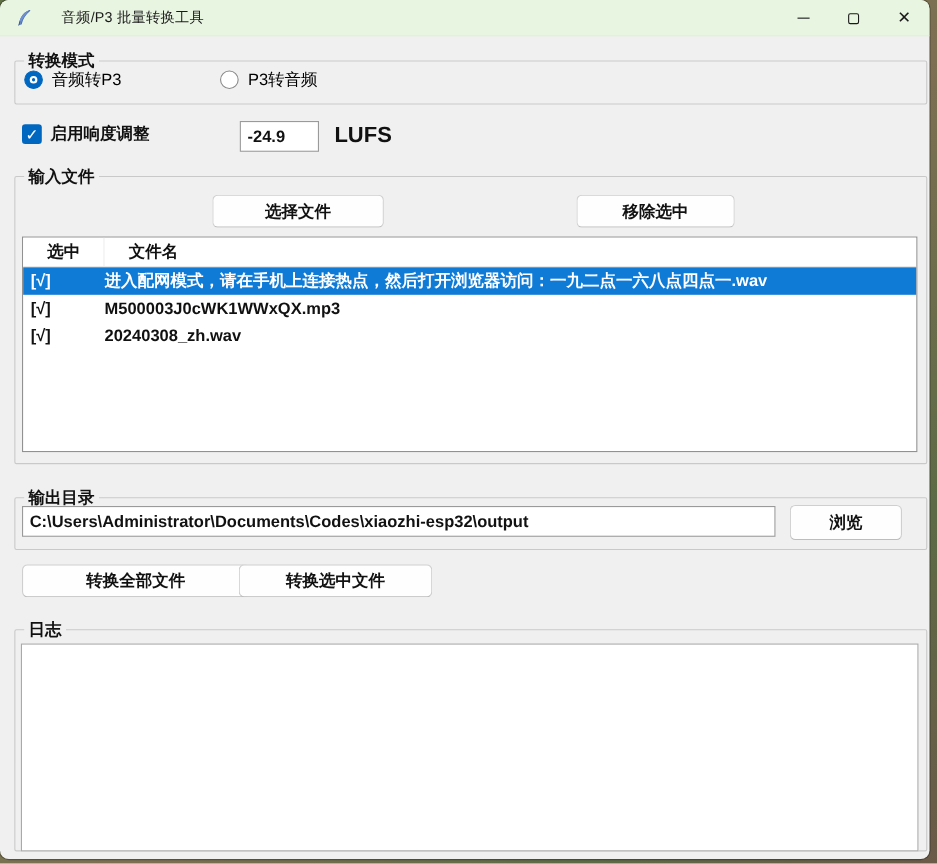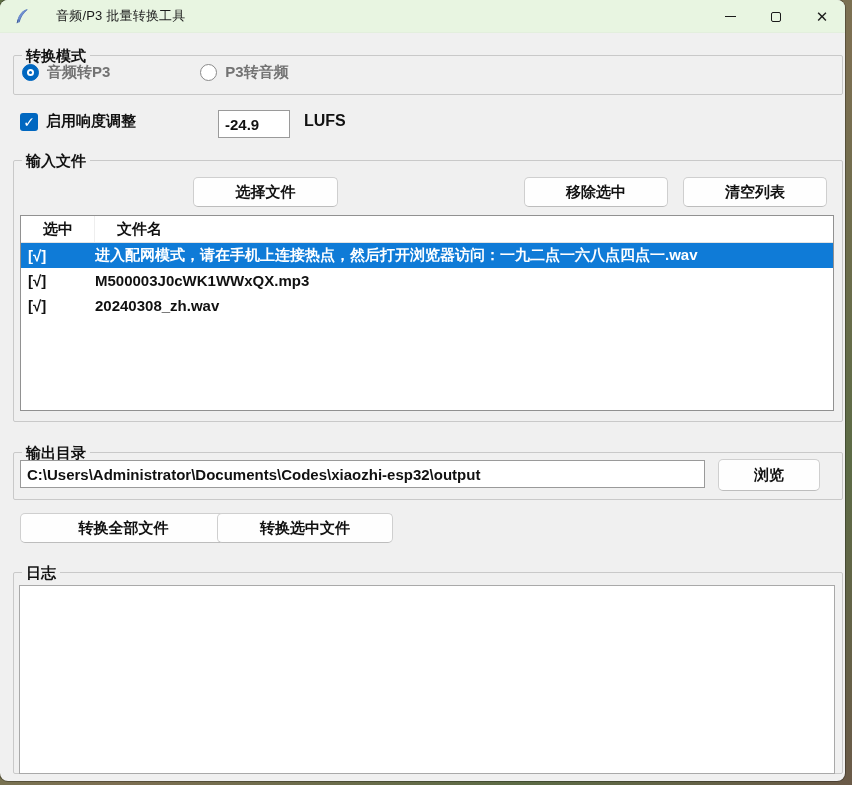--- a/index.html
+++ b/index.html
@@ -60,30 +60,30 @@
   }
   .radio-circ.on { background:#0067c0; border-color:#0067c0; }
   .radio-circ.on::after {
     content:""; position:absolute; left:4px; top:4px; width:7px; height:7px;
     border-radius:50%; background:#fff;
   }
   .radio-circ.on::before {
     content:""; position:absolute; left:6px; top:6px; width:3px; height:3px;
     border-radius:50%; background:#0067c0; z-index:1;
   }
-  .radio-label { font-size:15px; font-weight:700; color:#737373; margin-left:8px; }
+  .radio-label { font-size:15px; font-weight:400; color:#000000; margin-left:8px; }
 
   
   .checkbox {
     position:absolute; left:20px; top:113px; width:18px; height:18px;
     background:#0067c0; border-radius:3px; color:#fff; font-size:14px;
     display:flex; align-items:center; justify-content:center; line-height:1;
   }
   .check-label { position:absolute; left:46px; top:112px; font-size:15px; font-weight:700; color:#111; }
-  .lufs-label { position:absolute; left:304px; top:112px; font-size:16px; font-weight:700; color:#111; }
+  .lufs-label { position:absolute; left:304px; top:112px; font-size:20px; font-weight:700; color:#111; }
 
   
   .table {
     position:absolute; left:20px; top:215px; width:814px; height:196px;
     background:#ffffff; border:1px solid #919191; overflow:hidden;
   }
   .thead { display:flex; height:27px; border-bottom:1px solid #e3e3e3; background:#fff; }
   .th { font-size:15px; font-weight:700; color:#111; display:flex; align-items:center; padding-left:22px; }
   .th-check { width:74px; border-right:1px solid #eeeeee; }
   .th-name { flex:1; }
@@ -140,23 +140,22 @@
   <div class="checkbox">
       <span>✓</span>
     </div>
   <span class="check-label">启用响度调整</span>
   <div class="entry" style="left:218px; top:110px; width:72px; height:28px;">-24.9</div>
   <span class="lufs-label">LUFS</span>
 
   <div class="groupbox" style="left:13px; top:160px; width:830px; height:262px;">
     <span class="group-label">输入文件</span>
   </div>
-  <div class="btn" style="left:193px; top:177px; width:145px; height:30px;">选择文件</div>
+  <div class="btn" style="left:193px; top:177px; width:156px; height:30px;">选择文件</div>
   <div class="btn" style="left:524px; top:177px; width:144px; height:30px;">移除选中</div>
-  <div class="btn" style="left:683px; top:177px; width:144px; height:30px;">清空列表</div>
 
   <div class="table">
     <div class="thead">
       <div class="th th-check">选中</div>
       <div class="th th-name">文件名</div>
     </div>
     <div class="trow selected">
       <div class="td-check">[√]</div>
       <div class="td-name">进入配网模式，请在手机上连接热点，然后打开浏览器访问：一九二点一六八点四点一.wav</div>
     </div>

